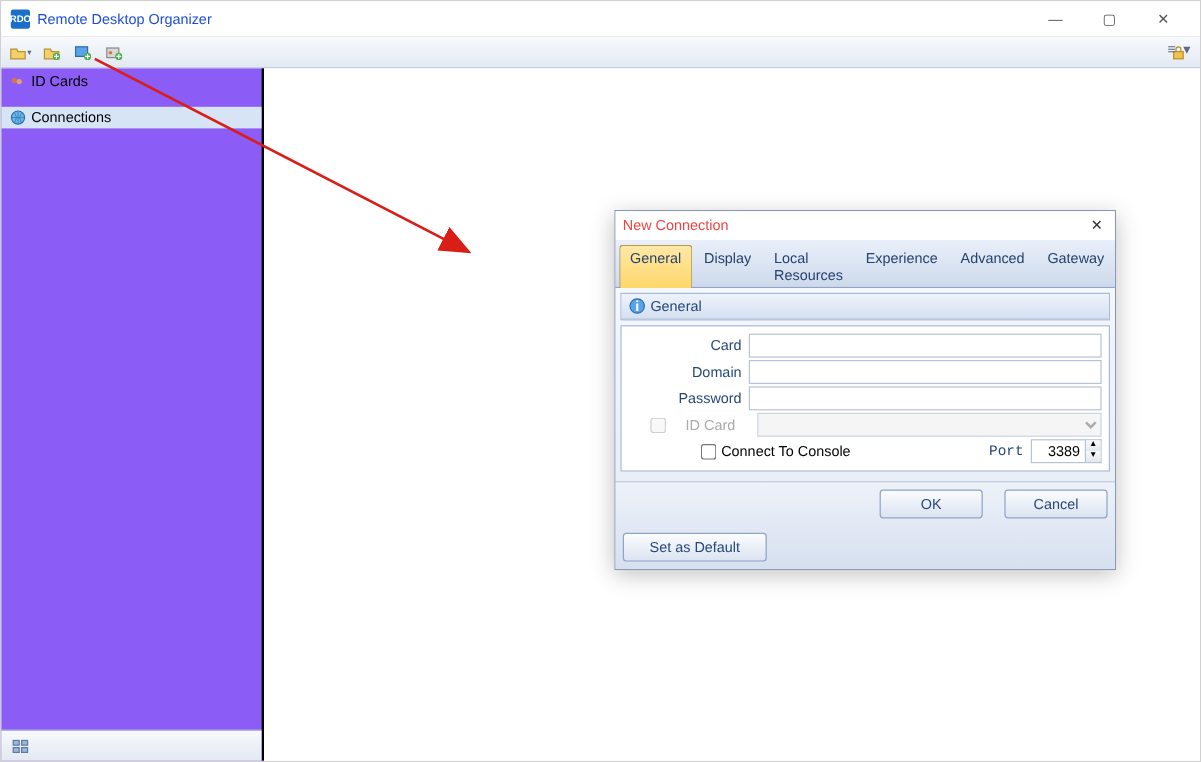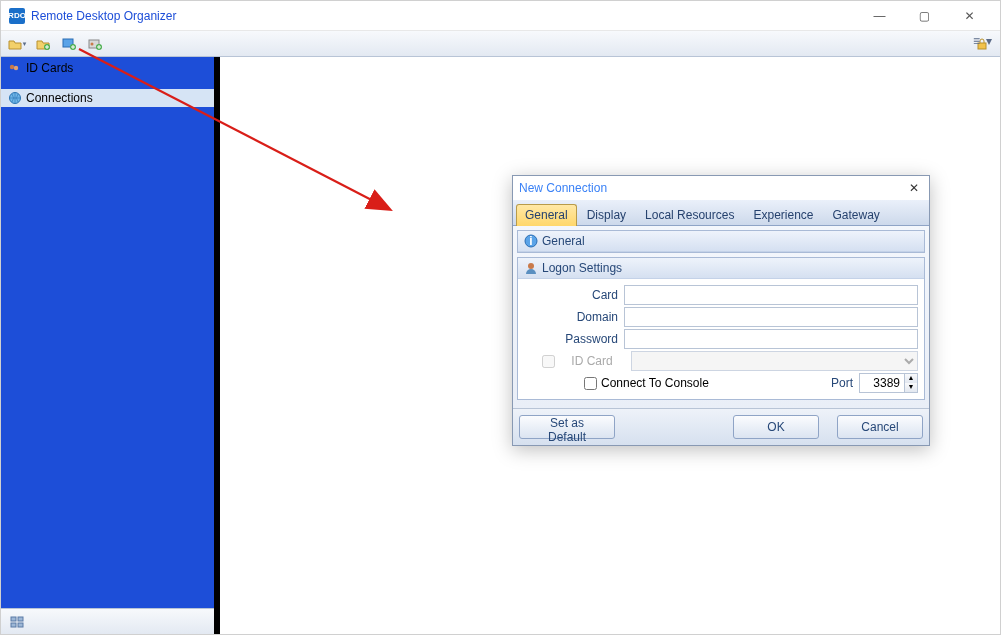--- a/index.html
+++ b/index.html
@@ -11,57 +11,57 @@
 .win-controls { display: flex; }
 .win-btn { width: 45px; height: 28px; display: flex; align-items: center; justify-content: center; color: #555; }
 
 .toolbar { height: 26px; background: linear-gradient(#f7f9fc, #e3e9f2); border-bottom: 1px solid #b8c4d6; display: flex; align-items: center; padding: 0 4px; }
 .tool-btn { width: 24px; height: 22px; display: flex; align-items: center; justify-content: center; margin-right: 2px; border: 1px solid transparent; border-radius: 2px; position: relative; }
 .tool-btn.dd::after { content: "▾"; font-size: 7px; color: #5a6b88; margin-left: 1px; }
 .tool-spacer { flex: 1; }
 .lock-icon { color: #c9a227; }
 
 .main { display: flex; height: calc(100% - 56px); }
-.sidebar { width: 219px; background: #1d4ed8; border-right: 6px solid #000000; display: flex; flex-direction: column; }
+.sidebar { width: 219px; background: #8b5cf6; border-right: 2px solid #000000; display: flex; flex-direction: column; }
 .tree { flex: 1; padding: 2px 0; }
 .tree-item { display: flex; align-items: center; padding: 1px 6px; height: 18px; }
 .tree-item.selected { background: #d6e4f5; margin-top: 12px; }
 .tree-item .ti-icon { width: 16px; height: 16px; display: flex; align-items: center; justify-content: center; margin-right: 3px; }
 .sidebar-footer { height: 26px; background: linear-gradient(#f7f9fc, #e3e9f2); border-top: 1px solid #b8c4d6; display: flex; align-items: center; padding: 0 4px; }
 
 .content { flex: 1; background: #fff; position: relative; }
 
 
 .dialog { position: absolute; left: 292px; top: 118px; width: 418px; background: #fff; border: 1px solid #8899b3; box-shadow: 0 4px 18px rgba(0,0,0,0.25); }
 .dlg-title { height: 24px; display: flex; align-items: center; padding: 0 6px; background: #fff; }
-.dlg-title span.t { flex: 1; color: #3b82f6; }
+.dlg-title span.t { flex: 1; color: #ef4444; }
 .dlg-close { width: 18px; height: 18px; display: flex; align-items: center; justify-content: center; color: #333; }
 
 .tabbar { display: flex; background: linear-gradient(#eaf0fa, #cdd9eb); padding: 3px 3px 0 3px; border-bottom: 1px solid #8fa4c6; }
 .tab { padding: 3px 8px 4px; color: #26426e; border: 1px solid transparent; border-bottom: none; margin-right: 1px; position: relative; top: 1px; }
 .tab.active { background: linear-gradient(#ffe8a6, #ffd76b); border-color: #b89b4a; border-top-left-radius: 3px; border-top-right-radius: 3px; }
 
 .dlg-body { padding: 4px; background: linear-gradient(#f4f7fc,#e9eef7); }
 .group { border: 1px solid #a9bad6; background: #fff; margin-bottom: 4px; }
 .group-head { background: linear-gradient(#eef3fb, #d5e0f1); padding: 3px 6px; color: #274878; display: flex; align-items: center; gap: 4px; border-bottom: 1px solid #c4d2e8; }
 .group-body { padding: 4px 6px; }
 .field-row { display: flex; align-items: center; margin: 2px 0; }
 .field-row label { width: 100px; text-align: right; color: #274878; padding-right: 6px; }
 .field-row input[type=text], .field-row input[type=password], .field-row select, .field-row input.num { flex: 1; height: 20px; border: 1px solid #b8c4d6; padding: 0 4px; background: #fff; }
 .field-row input[disabled], .field-row select.disabled { background: #f1f1f1; color: #888; }
 .field-row .lbl-disabled { color: #aaa; }
 .port-group { display: flex; align-items: center; margin-left: auto; }
-.port-group label { width: auto; padding-right: 6px; }
+.port-group label { width: auto; padding-right: 6px; font-family: Liberation Mono, monospace; }
 .port-group input { width: 46px; text-align: right; }
 .spinner { display: inline-flex; flex-direction: column; border: 1px solid #b8c4d6; border-left: none; height: 20px; }
 .spinner div { width: 12px; height: 9px; font-size: 7px; line-height: 8px; text-align: center; background: linear-gradient(#f8f9fb,#e3e8f0); }
 
 .dlg-buttons { background: linear-gradient(#eef2f9, #d6e0ef); padding: 6px; border-top: 1px solid #b8c4d6; display: flex; }
 .dlg-btn { height: 24px; border: 1px solid #8fa4c6; background: linear-gradient(#fbfcfe, #dbe4f1); color: #274878; padding: 0 10px; border-radius: 3px; }
-.dlg-btn.setdef { width: 96px; }
+.dlg-btn.setdef { width: 120px; margin-top: 36px; }
 .dlg-buttons .spacer { flex: 1; }
 .dlg-btn.ok, .dlg-btn.cancel { width: 86px; margin-left: 18px; }
 
 
 .arrow-svg { position: absolute; left: 0; top: 0; pointer-events: none; }
 
 
 .watermark { position: absolute; left: 380px; top: 248px; width: 200px; text-align: center; color: rgba(120,120,120,0.25); pointer-events: none; }
 .watermark .wm-icon { width: 80px; height: 80px; margin: 0 auto 6px; border-radius: 16px; background: rgba(120,120,120,0.2); display: flex; align-items: center; justify-content: center; }
 .watermark .wm-cn { font-size: 26px; font-weight: bold; }
@@ -176,42 +176,36 @@
       <div class="dlg-title">
         <span class="t">New Connection</span>
         <span class="dlg-close">✕</span>
       </div>
 
       <div class="tabbar">
         <div class="tab active">General</div>
         <div class="tab">Display</div>
         <div class="tab">Local Resources</div>
         <div class="tab">Experience</div>
+        <div class="tab">Advanced</div>
         <div class="tab">Gateway</div>
       </div>
 
       <div class="dlg-body">
         <div class="group">
           <div class="group-head">
             <svg width="14" height="14">
                 <circle cx="7" cy="7" r="6" fill="#5aa3e8" stroke="#2a6db3"></circle>
                 <text x="7" y="11" text-anchor="middle" fill="#fff" font-size="10" font-weight="bold">i</text>
               </svg>
             <span>General</span>
           </div>
         </div>
 
         <div class="group">
-          <div class="group-head">
-            <svg width="14" height="14">
-                <circle cx="7" cy="5" r="3" fill="#c97a4a"></circle>
-                <path d="M2 13a5 5 0 0 1 10 0" fill="#5a8fc0"></path>
-              </svg>
-            <span>Logon Settings</span>
-          </div>
           <div class="group-body">
             <div class="field-row">
               <label>Card</label>
               <input type="text" value="" style="">
             </div>
             <div class="field-row">
               <label>Domain</label>
               <input type="text" value="" style="">
             </div>
             <div class="field-row">

